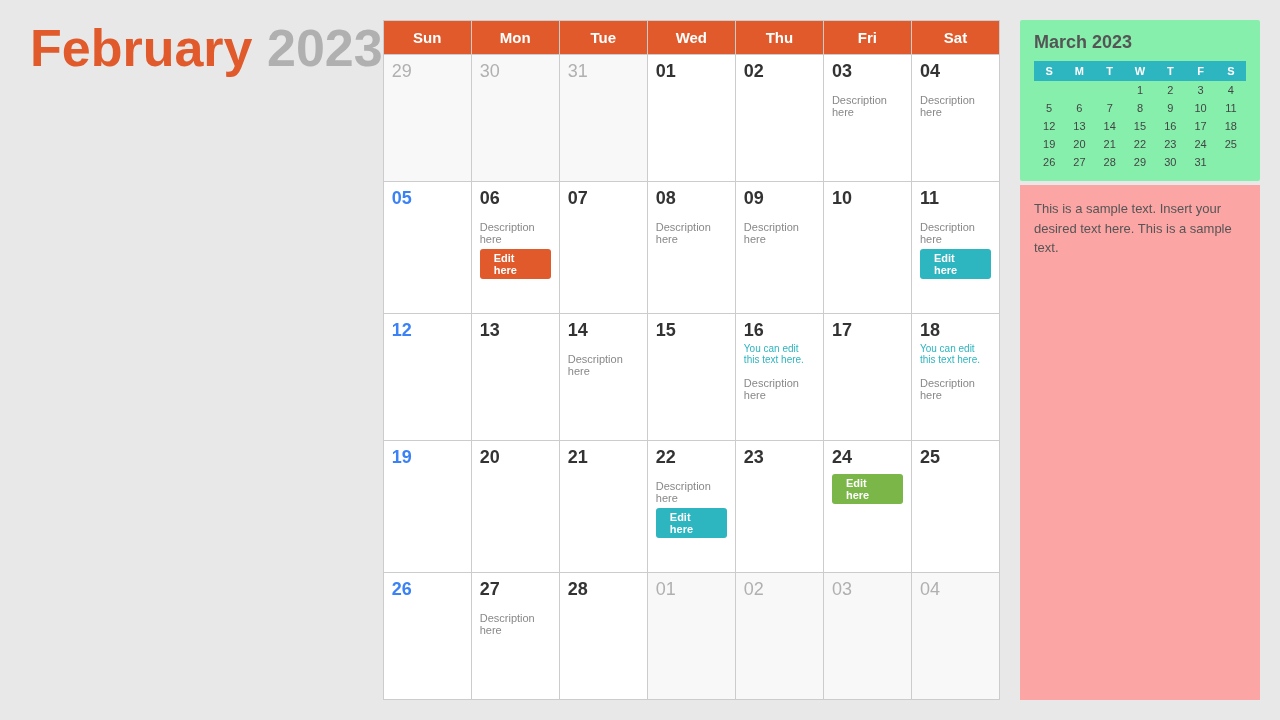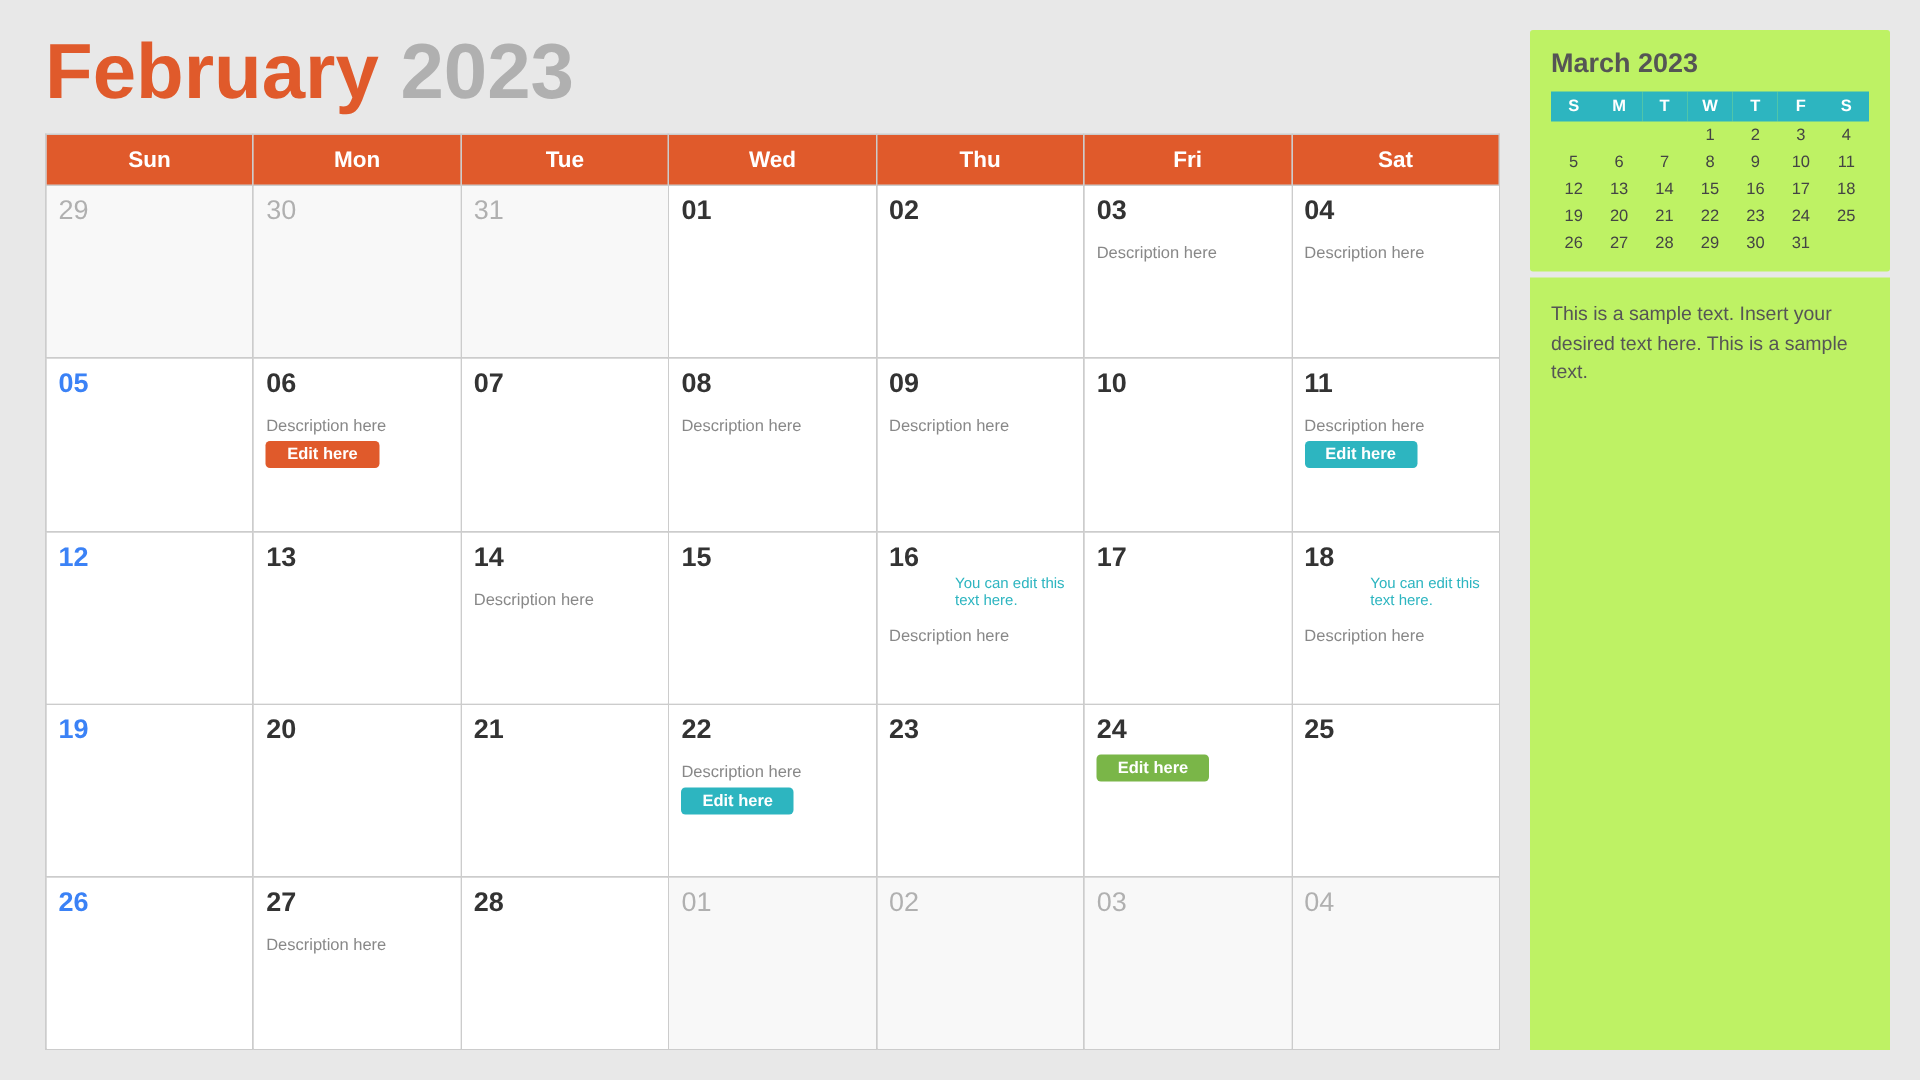--- a/index.html
+++ b/index.html
@@ -9,21 +9,21 @@
       width: 1280px;
       height: 720px;
       overflow: hidden;
       display: flex;
       padding: 20px 20px 20px 30px;
       gap: 20px;
     }
     #main-section {
       flex: 1;
       display: flex;
-      flex-direction: column;
+      flex-direction: row;
     }
     #calendar-title {
       font-size: 52px;
       font-weight: 700;
       margin-bottom: 12px;
       line-height: 1.1;
     }
     #calendar-title .month-name {
       color: #e05a2b;
     }
@@ -81,31 +81,30 @@
       margin-top: 4px;
       cursor: pointer;
     }
     .edit-btn.orange { background: #e05a2b; }
     .edit-btn.teal { background: #2db5c0; }
     .edit-btn.green { background: #7ab648; }
     .can-edit-text {
       font-size: 10px;
       color: #2db5c0;
       display: block;
-      margin-left: 44px;
     }
 
     #sidebar {
       width: 240px;
       display: flex;
       flex-direction: column;
       gap: 0;
     }
     #mini-cal-container {
-      background: #bef264;
+      background: #86efac;
       border-radius: 2px;
       padding: 12px 14px 10px;
       margin-bottom: 0;
     }
     #mini-cal-title {
       font-size: 18px;
       font-weight: 700;
       color: #555;
       margin-bottom: 8px;
     }
@@ -124,21 +123,21 @@
     }
     #mini-calendar td {
       text-align: center;
       font-size: 11px;
       color: #444;
       padding: 3px 0;
       border: none;
     }
     #mini-calendar td.inactive { color: #aaa; }
     #sidebar-text-box {
-      background: #bef264;
+      background: #fca5a5;
       padding: 14px 14px 14px;
       flex: 1;
       margin-top: 4px;
     }
     .sidebar-text-para {
       font-size: 13px;
       color: #555;
       line-height: 1.5;
       margin-bottom: 14px;
     }

